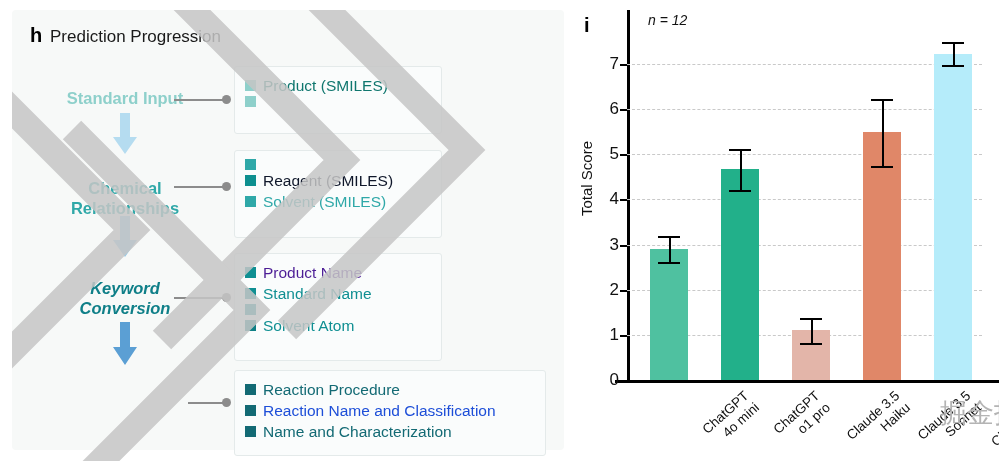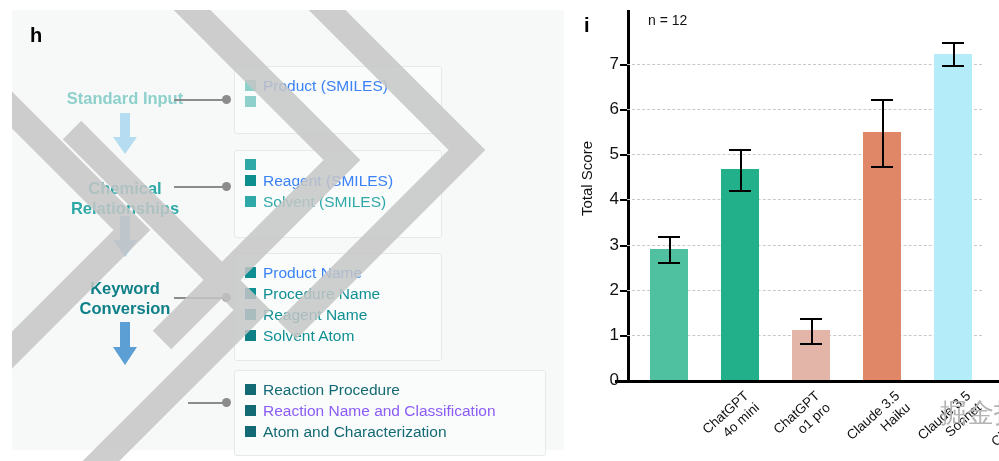--- a/index.html
+++ b/index.html
@@ -123,20 +123,21 @@
     font-size: 20px;
     font-weight: bold;
     color: #000000;
   }
   #n-annotation {
     position: absolute;
     left: 78px;
     top: 12px;
     font-size: 14px;
     color: #111111;
+    font-style: italic;
   }
   #y-axis-title {
     position: absolute;
     left: -44px;
     top: 170px;
     width: 120px;
     text-align: center;
     font-size: 15px;
     color: #111111;
     transform: rotate(-90deg);
@@ -224,31 +225,32 @@
   }
 </style>
 </head>
 <body>
 
 <div id="figure">
 
   <div id="panel-h">
 
     <div id="panel-h-label">h</div>
+    <div id="panel-h-title">Prediction Progression</div>
 
     <div class="flow-stage" style="left:8px; top:78px;">
       <span style="color:#8ed0cb">Standard Input</span>
     </div>
 
     <div class="flow-stage" style="left:8px; top:148px; white-space:pre-line;">
       <span style="color:#2fa8a8">Chemical
 Relationships</span>
     </div>
 
-    <div class="flow-stage" style="left:8px; top:248px; white-space:pre-line;">
+    <div class="flow-stage" style="left:8px; top:248px; white-space:pre-line;font-style:italic;">
       <span style="color:#0f7f88">Keyword
 Conversion</span>
     </div>
 
 
     <svg class="flow-arrow" style="left:100px; top:103px;" width="26" height="42" viewBox="0 0 26 42">
       <polygon points="8,0 18,0 18,24 25,24 13,41 1,24 8,24" fill="#b5dcf0"></polygon>
     </svg>
 
     <svg class="flow-arrow" style="left:100px; top:206px;" width="26" height="42" viewBox="0 0 26 42">
@@ -267,72 +269,71 @@
 
     <div class="connector" style="left:162px; top:287px; width:52px;"></div>
     <div class="connector-dot" style="left:210px; top:283px;"></div>
 
     <div class="connector" style="left:176px; top:392px; width:38px;"></div>
     <div class="connector-dot" style="left:210px; top:388px;"></div>
 
     <div class="content-box" style="left:222px; top:56px; width:208px; height:68px;">
       <div class="content-item">
         <span class="bullet" style="background:#8ed0cb"></span>
-        <span style="color:#3b82f6">Product (SMILES)</span>
+        <span style="color:#0f766e">Product (SMILES)</span>
       </div>
       <div class="content-item">
         <span class="bullet" style="background:#8ed0cb"></span>
       </div>
     </div>
 
     <div class="content-box" style="left:222px; top:140px; width:208px; height:88px;">
       <div class="content-item">
         <span class="bullet" style="background:#2fa8a8"></span>
       </div>
       <div class="content-item">
         <span class="bullet" style="background:#0d8f8f"></span>
-        <span style="color:#3b82f6">Reagent (SMILES)</span>
+        <span style="color:#0f172a">Reagent (SMILES)</span>
       </div>
       <div class="content-item">
         <span class="bullet" style="background:#2fa8a8"></span>
         <span style="color:#2fa8a8">Solvent (SMILES)</span>
       </div>
     </div>
 
     <div class="content-box" style="left:222px; top:243px; width:208px; height:108px;">
       <div class="content-item">
         <span class="bullet" style="background:#0f8f92"></span>
-        <span style="color:#3b82f6">Product Name</span>
+        <span style="color:#4c1d95">Product Name</span>
       </div>
       <div class="content-item">
         <span class="bullet" style="background:#0f8f92"></span>
-        <span style="color:#0f8f92">Procedure Name</span>
+        <span style="color:#0f8f92">Standard Name</span>
       </div>
       <div class="content-item">
         <span class="bullet" style="background:#0f8f92"></span>
-        <span style="color:#0f8f92">Reagent Name</span>
       </div>
       <div class="content-item">
         <span class="bullet" style="background:#0d7f85"></span>
         <span style="color:#0f8f92">Solvent Atom</span>
       </div>
     </div>
 
     <div class="content-box" style="left:222px; top:360px; width:312px; height:86px;text-align:center;">
       <div class="content-item">
         <span class="bullet" style="background:#136a74"></span>
         <span style="color:#136a74">Reaction Procedure</span>
       </div>
       <div class="content-item">
         <span class="bullet" style="background:#136a74"></span>
-        <span style="color:#8b5cf6">Reaction Name and Classification</span>
+        <span style="color:#1d4ed8">Reaction Name and Classification</span>
       </div>
       <div class="content-item">
         <span class="bullet" style="background:#136a74"></span>
-        <span style="color:#136a74">Atom and Characterization</span>
+        <span style="color:#136a74">Name and Characterization</span>
       </div>
     </div>
 
     <svg id="watermark" viewBox="0 0 600 461">
       <g fill="none" stroke="#c6c6c6" stroke-width="26" opacity="0.85">
         <polyline points="150,-30 330,150 150,330"></polyline>
         <polyline points="275,-40 455,140 275,320"></polyline>
         <polyline points="60,120 240,300 60,480"></polyline>
         <polyline points="-60,40 120,220 -60,400"></polyline>
       </g>

